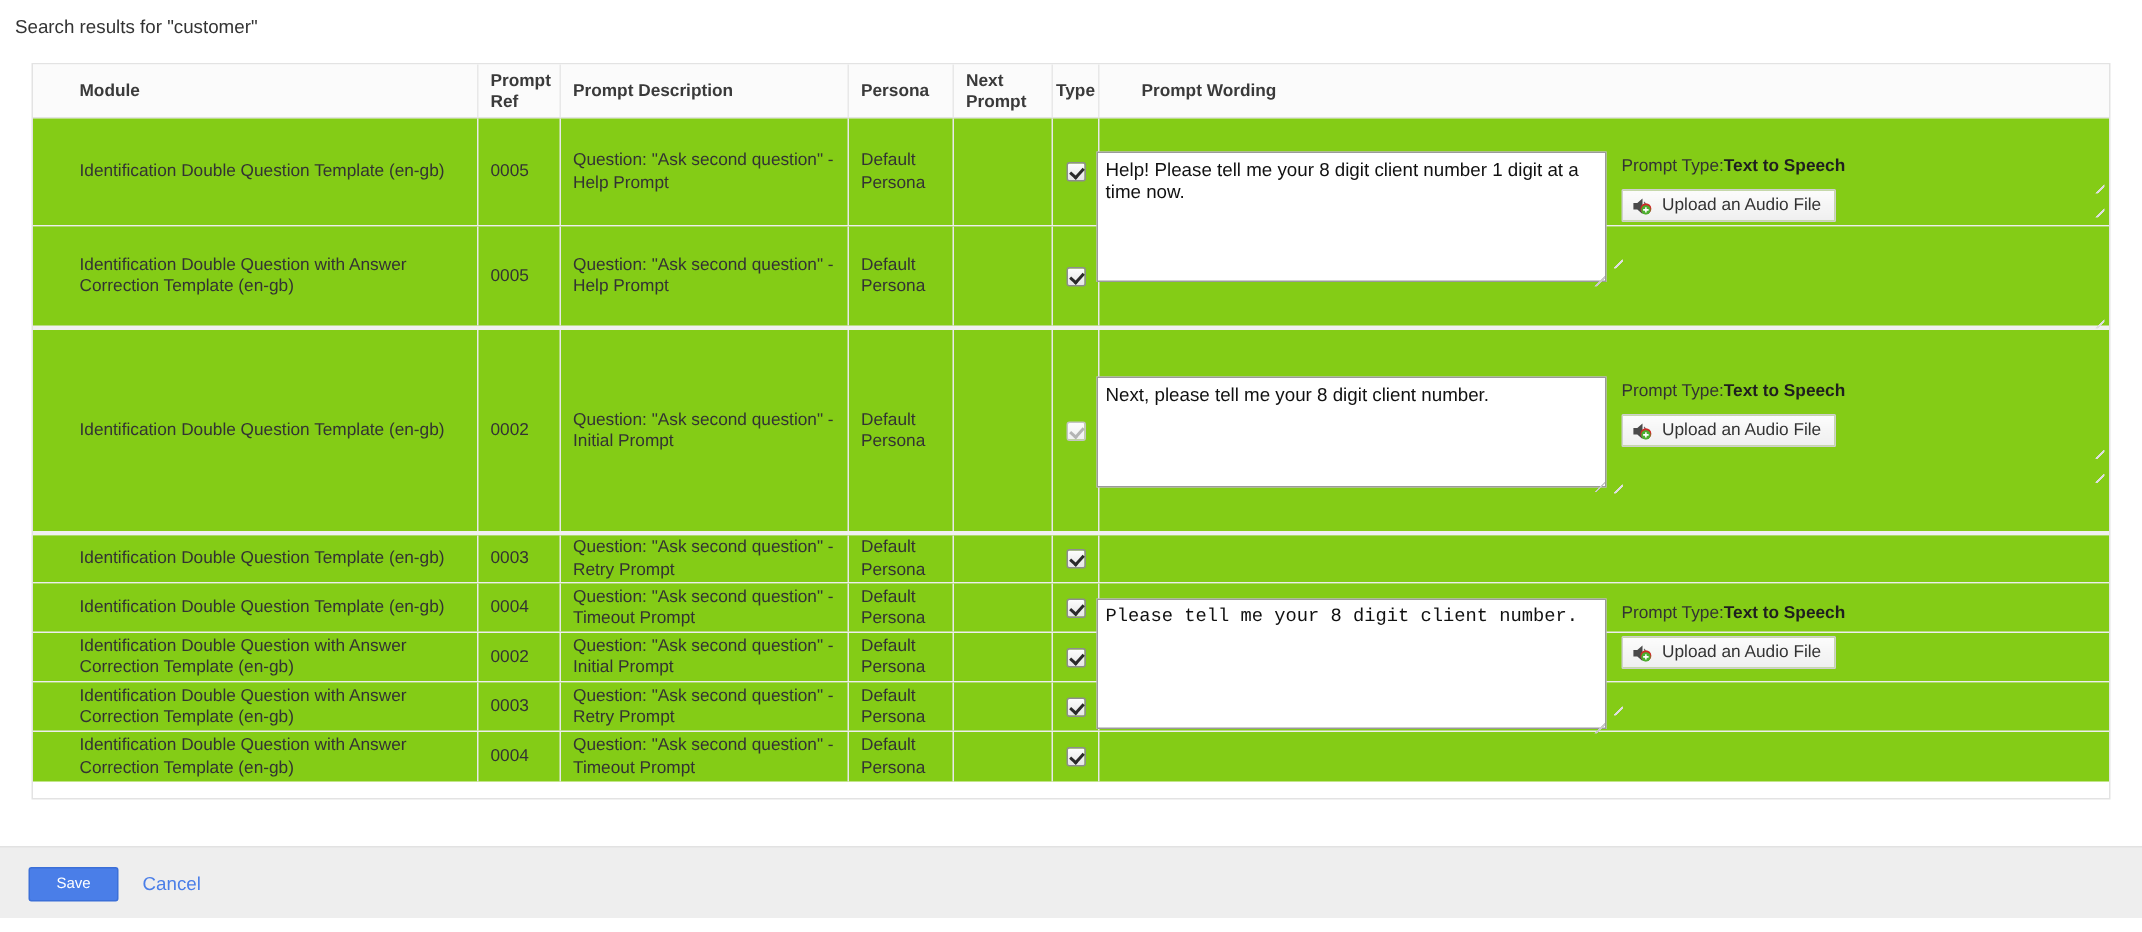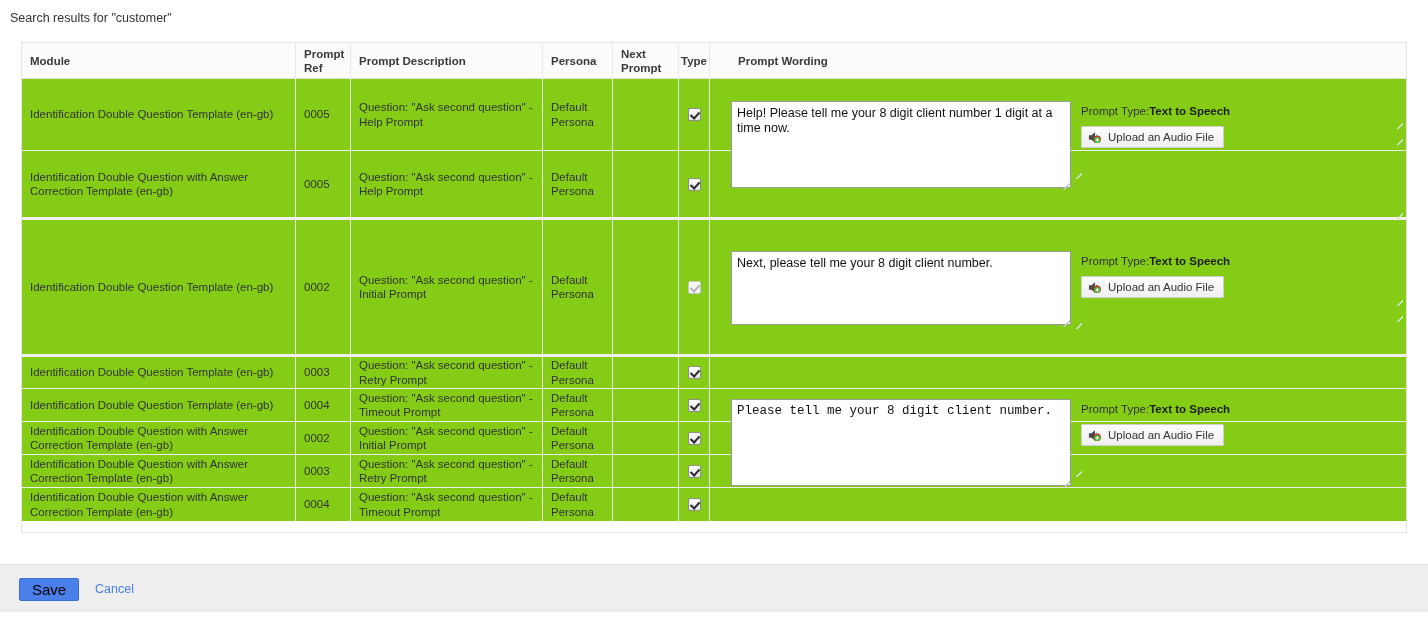--- a/index.html
+++ b/index.html
@@ -62,21 +62,21 @@
     overflow: hidden;
   }
   .row.header .cell {
     font-weight: bold;
     font-size: 11.5px;
     line-height: 14px;
     align-items: center;
     color: #3a3a3a;
   }
 
-  .c-module   { width: 274px; flex: 0 0 274px; }
+  .c-module   { width: 274px; flex: 0 0 274px; margin-left: 23px; }
   .c-ref      { width: 55px;  flex: 0 0 55px;  }
   .c-desc     { width: 192px; flex: 0 0 192px; }
   .c-persona  { width: 70px;  flex: 0 0 70px;  }
   .c-audio    { width: 66px;  flex: 0 0 66px;  }
   .c-edit     { width: 31px;  flex: 0 0 31px; justify-content: center; }
   .c-wording  { flex: 1 1 auto; border-right: none; padding: 0; margin-left: 20px; }
 
   .row.header .c-wording { padding: 6px 8px; }
 
   
@@ -171,22 +171,22 @@
     background: #eeeeee;
     border-top: 1px solid #e2e2e2;
   }
   .btn-save {
     position: absolute;
     left: 19px; top: 13px;
     width: 60px; height: 23px;
     background: #4a7ee8;
     border: 1px solid #3b6fd8;
     border-radius: 2px;
-    color: #000000;
-    font-size: 15px;
+    color: #ffffff;
+    font-size: 10px;
     font-family: "Liberation Sans", sans-serif;
     cursor: pointer;
     padding: 0;
   }
   .btn-cancel {
     position: absolute;
     left: 95px; top: 17px;
     font-size: 12.5px;
     color: #4a7ee8;
     text-decoration: none;

